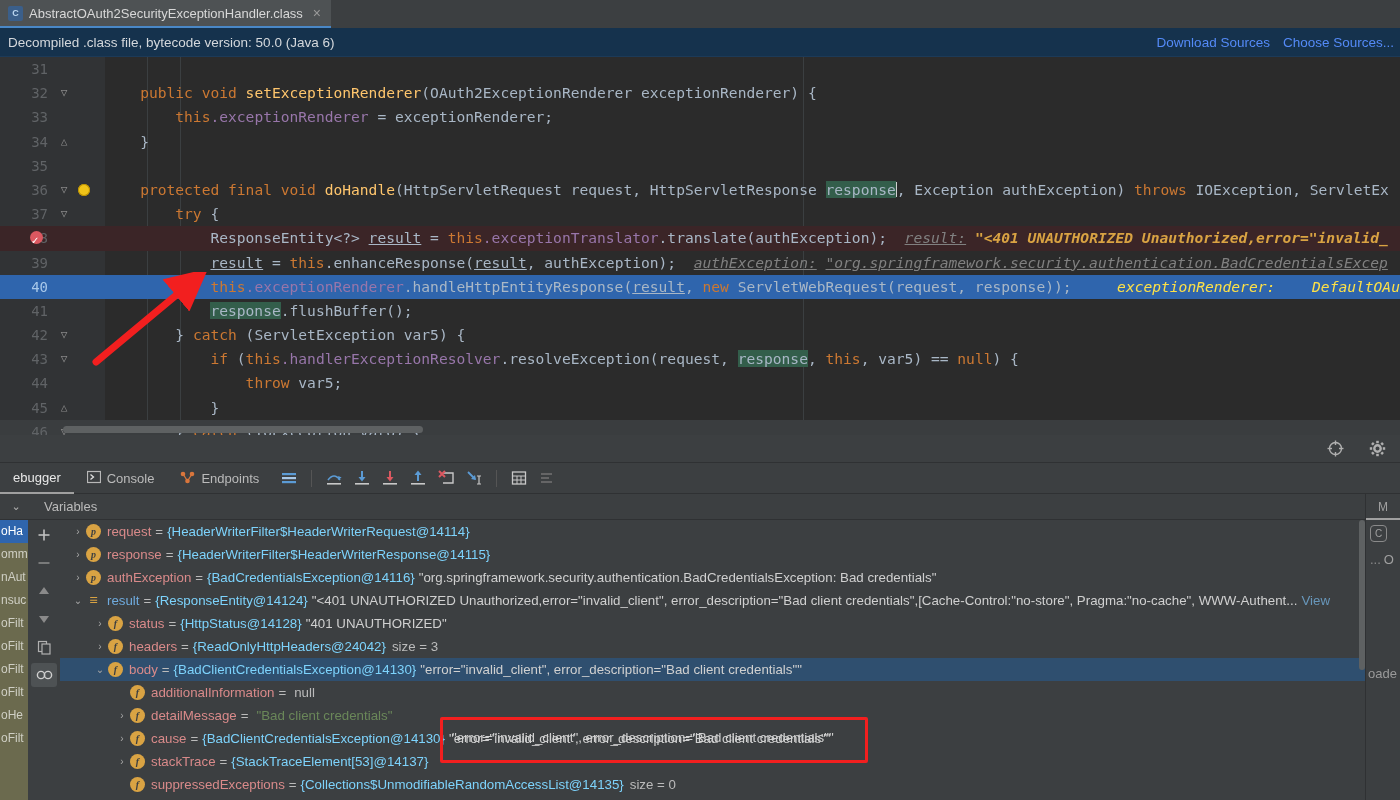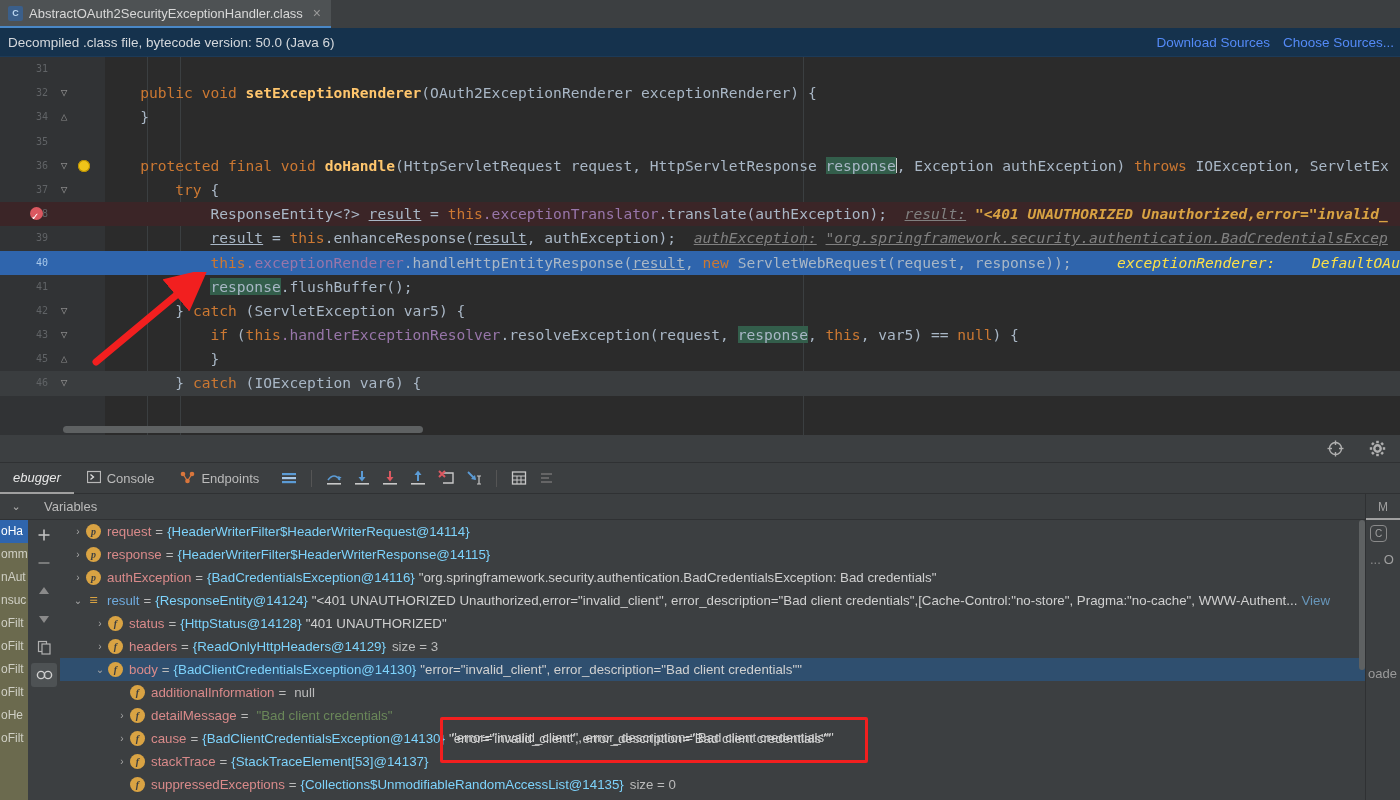--- a/index.html
+++ b/index.html
@@ -65,21 +65,21 @@
   }
   .codearea {
     position: absolute; top: 0; left: 0; width: 1400px; height: 378px;
     font-family: "DejaVu Sans Mono", monospace; font-size: 14.6px;
   }
   .cline {
     position: relative; height: 24.2px; line-height: 24.2px; white-space: nowrap;
   }
   .cline .ln {
     position: absolute; left: 0; width: 48px; text-align: right;
-    color: #606366; font-size: 10px;
+    color: #606366; font-size: 14px;
     font-family: "DejaVu Sans Mono", monospace;
   }
   .cline .fold {
     position: absolute; left: 57px; width: 14px; text-align: center;
     color: #888; font-size: 11px;
   }
   .cline .code {
     position: absolute; left: 105px; white-space: pre;
   }
   .cline.hl-blue { background: #2f65ad; }
@@ -99,21 +99,21 @@
     border-radius: 50%; background: #db5860;
   }
   .bpt::after {
     content: "✓"; position: absolute; left: 1px; top: -2px;
     font-size: 10px; color: #fff; font-family: "DejaVu Sans", sans-serif;
   }
 
   
   .kw   { color: #cc7832; }
   .id   { color: #a9b7c6; }
-  .fn   { color: #ffc66d; font-weight: bold; }
+  .fn   { color: #ffc66d; }
   .fld  { color: #9876aa; }
   .ul   { color: #a9b7c6; text-decoration: underline; }
   .hintgrey { color: #808080; font-style: italic; text-decoration: underline; }
   .hintorange { color: #d9a343; font-style: italic; font-weight: bold; }
   .hintblue { color: #fde047; font-style: italic; margin-left: 28px; }
   .sel { background: #335e4b; }
   .caret {
     display: inline-block; width: 1px; height: 15px; background: #d0d0d0;
     vertical-align: -2px;
   }
@@ -145,21 +145,21 @@
     position: absolute; top: 28px; left: 0; width: 1400px; height: 31px;
     display: flex; align-items: center; gap: 0;
     border-bottom: 1px solid #2f3133;
     background: #3c3f41;
   }
   .dw-tab {
     display: flex; align-items: center; gap: 6px;
     height: 31px; padding: 0 13px;
     color: #bbbbbb; font-size: 13px; white-space: nowrap;
   }
-  .dw-tab.active { color: #e8e8e8; border-bottom: 2px solid #a0a0a0; font-style: italic; }
+  .dw-tab.active { color: #e8e8e8; border-bottom: 2px solid #a0a0a0; }
   .dw-sep {
     width: 1px; height: 17px; background: #555; margin: 0 7px;
   }
   .dw-icons { display: flex; align-items: center; gap: 2px; padding-left: 4px;}
   .ibtn {
     width: 26px; height: 26px; display: flex; align-items: center; justify-content: center;
   }
 
   .varhdr {
     position: absolute; top: 59px; left: 0; width: 1400px; height: 26px;
@@ -307,20 +307,24 @@
       <div class="cline">
         <span class="ln">31</span>
       </div>
 
       <div class="cline">
         <span class="ln">32</span>
         <span class="fold">▽</span>
         <span class="code">    <span class="kw">public void </span><span class="fn">setExceptionRenderer</span><span class="id">(OAuth2ExceptionRenderer exceptionRenderer) {</span></span>
       </div>
 
+      <div class="cline">
+        <span class="ln">33</span>
+        <span class="code">        <span class="kw">this</span><span class="fld">.exceptionRenderer</span><span class="id"> = exceptionRenderer;</span></span>
+      </div>
 
       <div class="cline">
         <span class="ln">34</span>
         <span class="fold">△</span>
         <span class="code">    <span class="id">}</span></span>
       </div>
 
       <div class="cline">
         <span class="ln">35</span>
       </div>
@@ -365,20 +369,24 @@
         <span class="fold">▽</span>
         <span class="code">        <span class="id">} </span><span class="kw">catch</span><span class="id"> (ServletException var5) {</span></span>
       </div>
 
       <div class="cline">
         <span class="ln">43</span>
         <span class="fold">▽</span>
         <span class="code">            <span class="kw">if</span><span class="id"> (</span><span class="kw">this</span><span class="fld">.handlerExceptionResolver</span><span class="id">.resolveException(request, </span><span class="sel id">response</span><span class="id">, </span><span class="kw">this</span><span class="id">, var5) == </span><span class="kw">null</span><span class="id">) {</span></span>
       </div>
 
+      <div class="cline">
+        <span class="ln">44</span>
+        <span class="code">                <span class="kw">throw</span><span class="id"> var5;</span></span>
+      </div>
 
       <div class="cline">
         <span class="ln">45</span>
         <span class="fold">△</span>
         <span class="code">            <span class="id">}</span></span>
       </div>
 
       <div class="cline hl-grey">
         <span class="ln">46</span>
         <span class="fold">▽</span>
@@ -612,21 +620,21 @@
         <span class="veq">=</span>
         <span class="vtype">{HttpStatus@14128}</span>
         <span class="vstr">"401 UNAUTHORIZED"</span>
       </div>
 
       <div class="vrow" style="padding-left:32px;">
         <span class="twisty">›</span>
         <span class="vicon">f</span>
         <span class="vname">headers</span>
         <span class="veq">=</span>
-        <span class="vtype">{ReadOnlyHttpHeaders@14129}</span>
+        <span class="vtype">{ReadOnlyHttpHeaders@24042}</span>
         <span class="vsize">size = 3</span>
       </div>
 
       <div class="vrow selected" style="padding-left:32px;">
         <span class="twisty">⌄</span>
         <span class="vicon">f</span>
         <span class="vname">body</span>
         <span class="veq">=</span>
         <span class="vtype">{BadClientCredentialsException@14130}</span>
         <span class="vstr">"error="invalid_client", error_description="Bad client credentials""</span>

